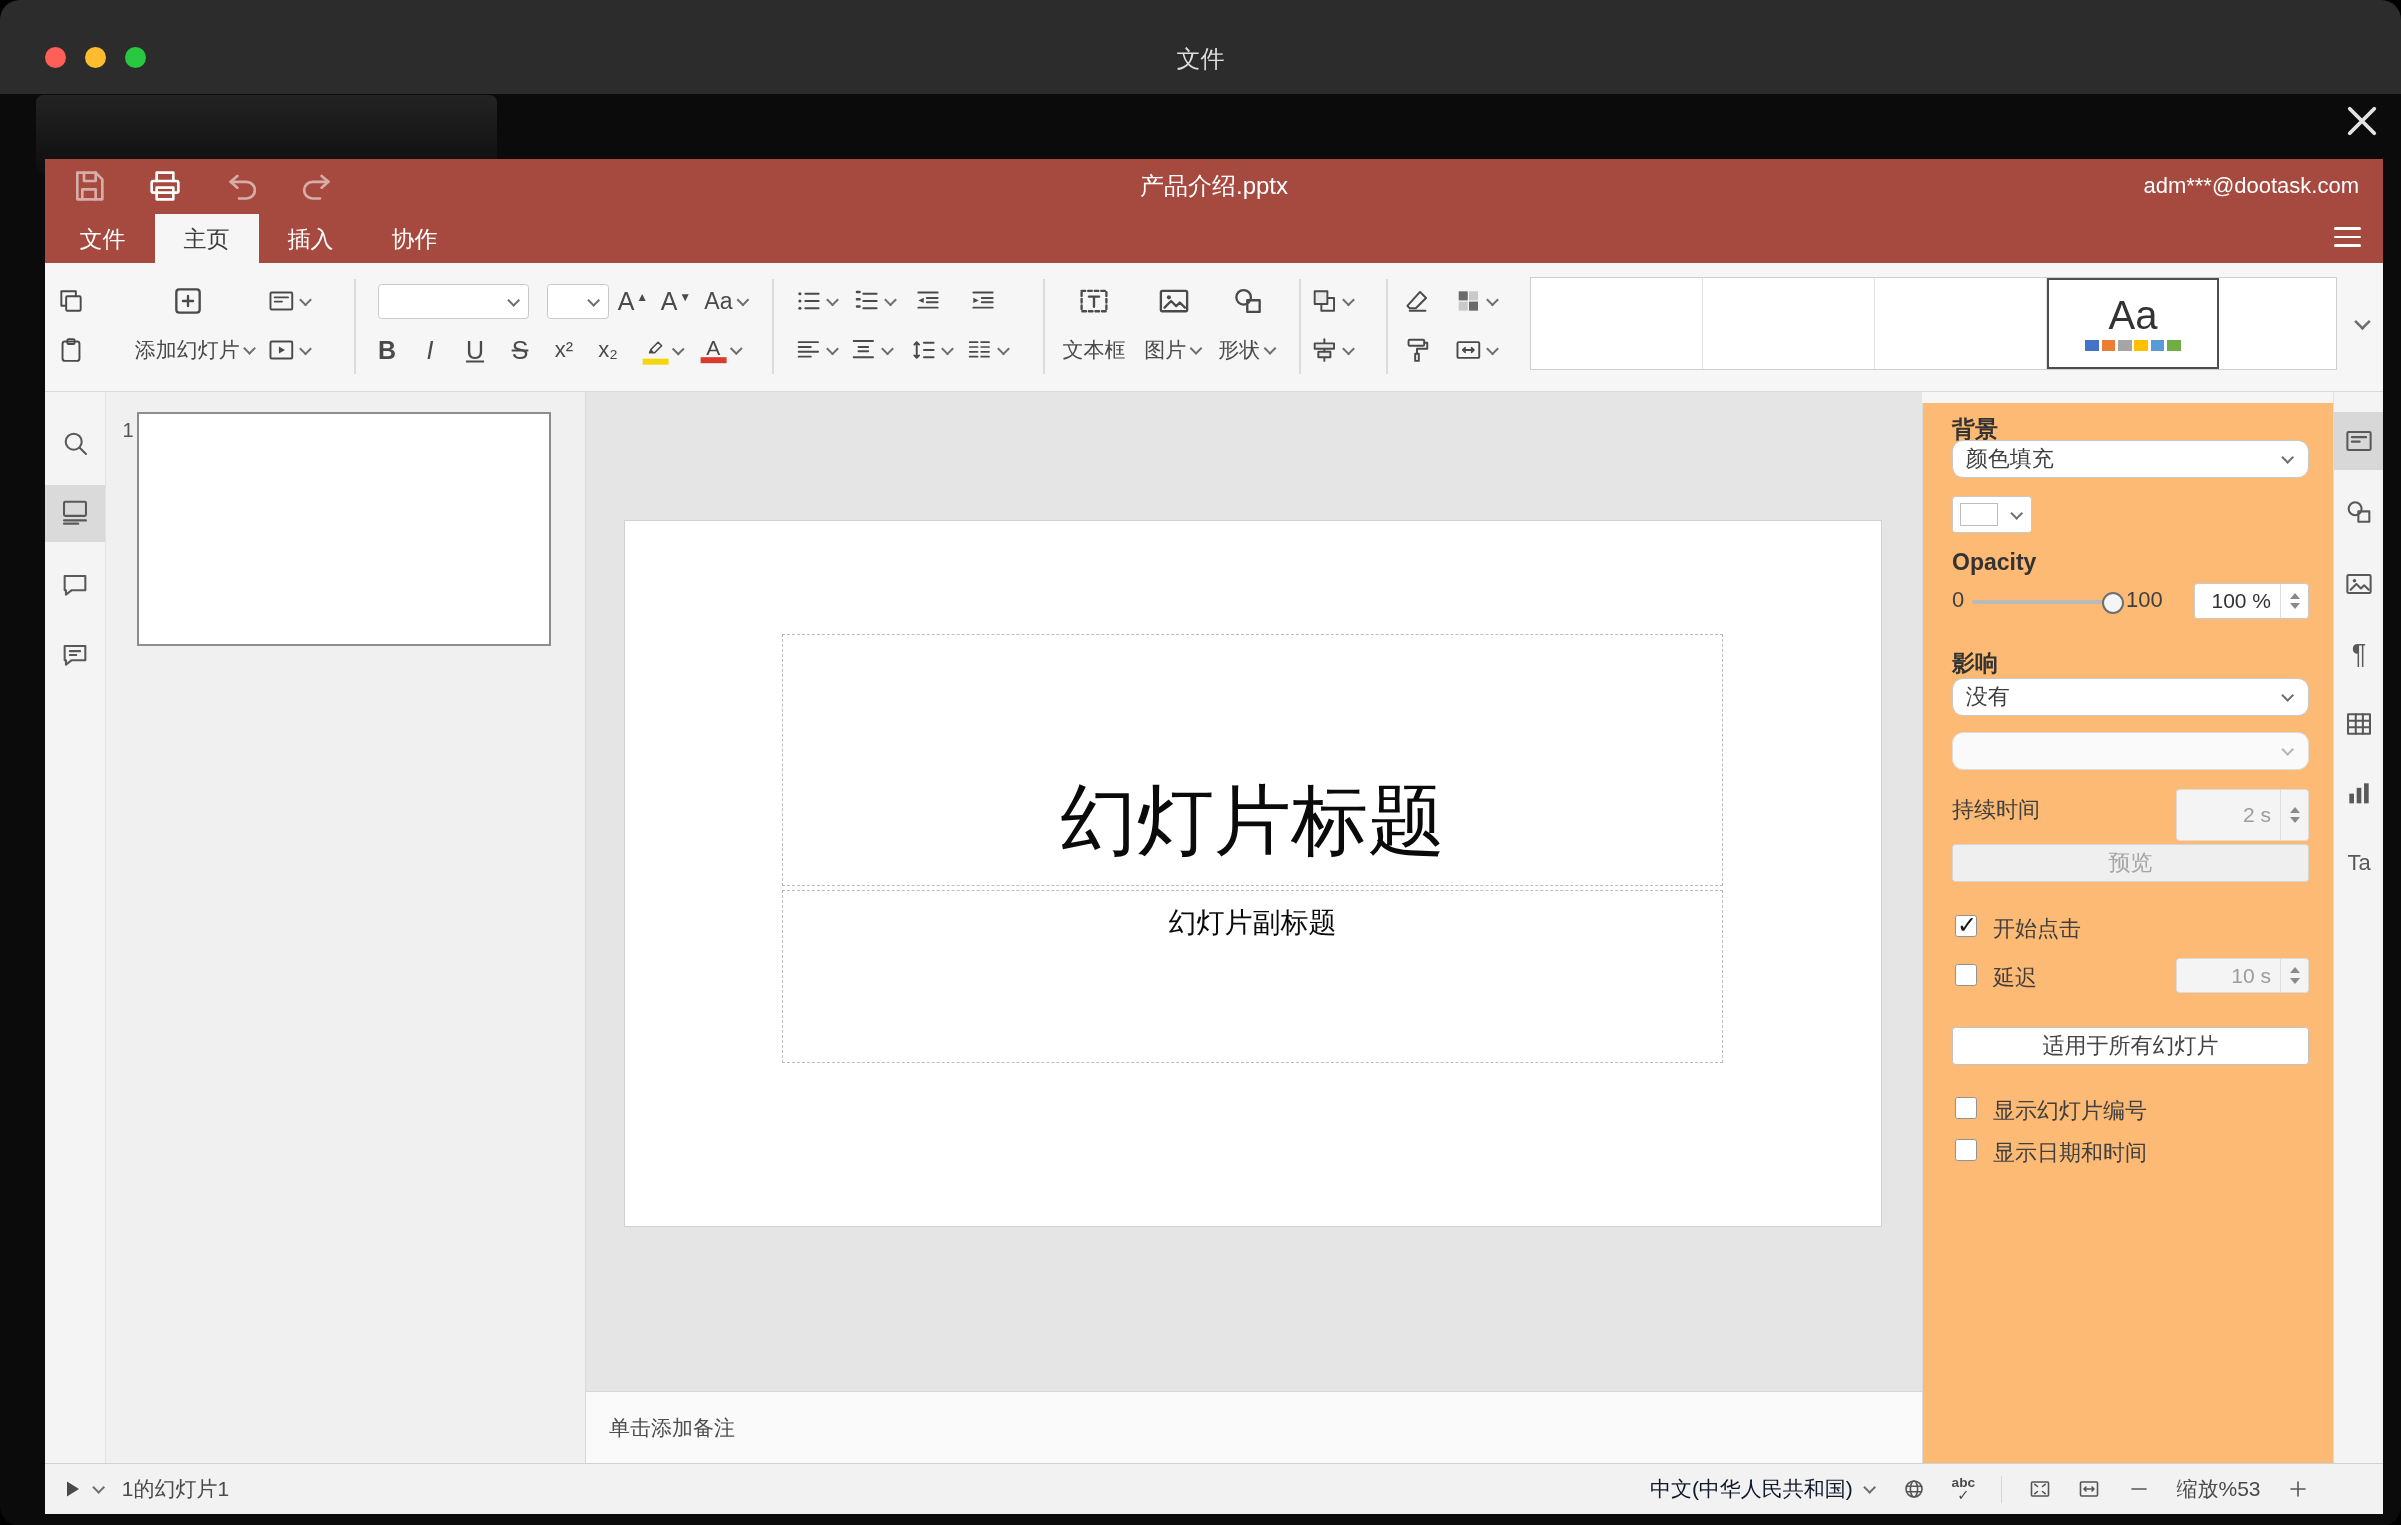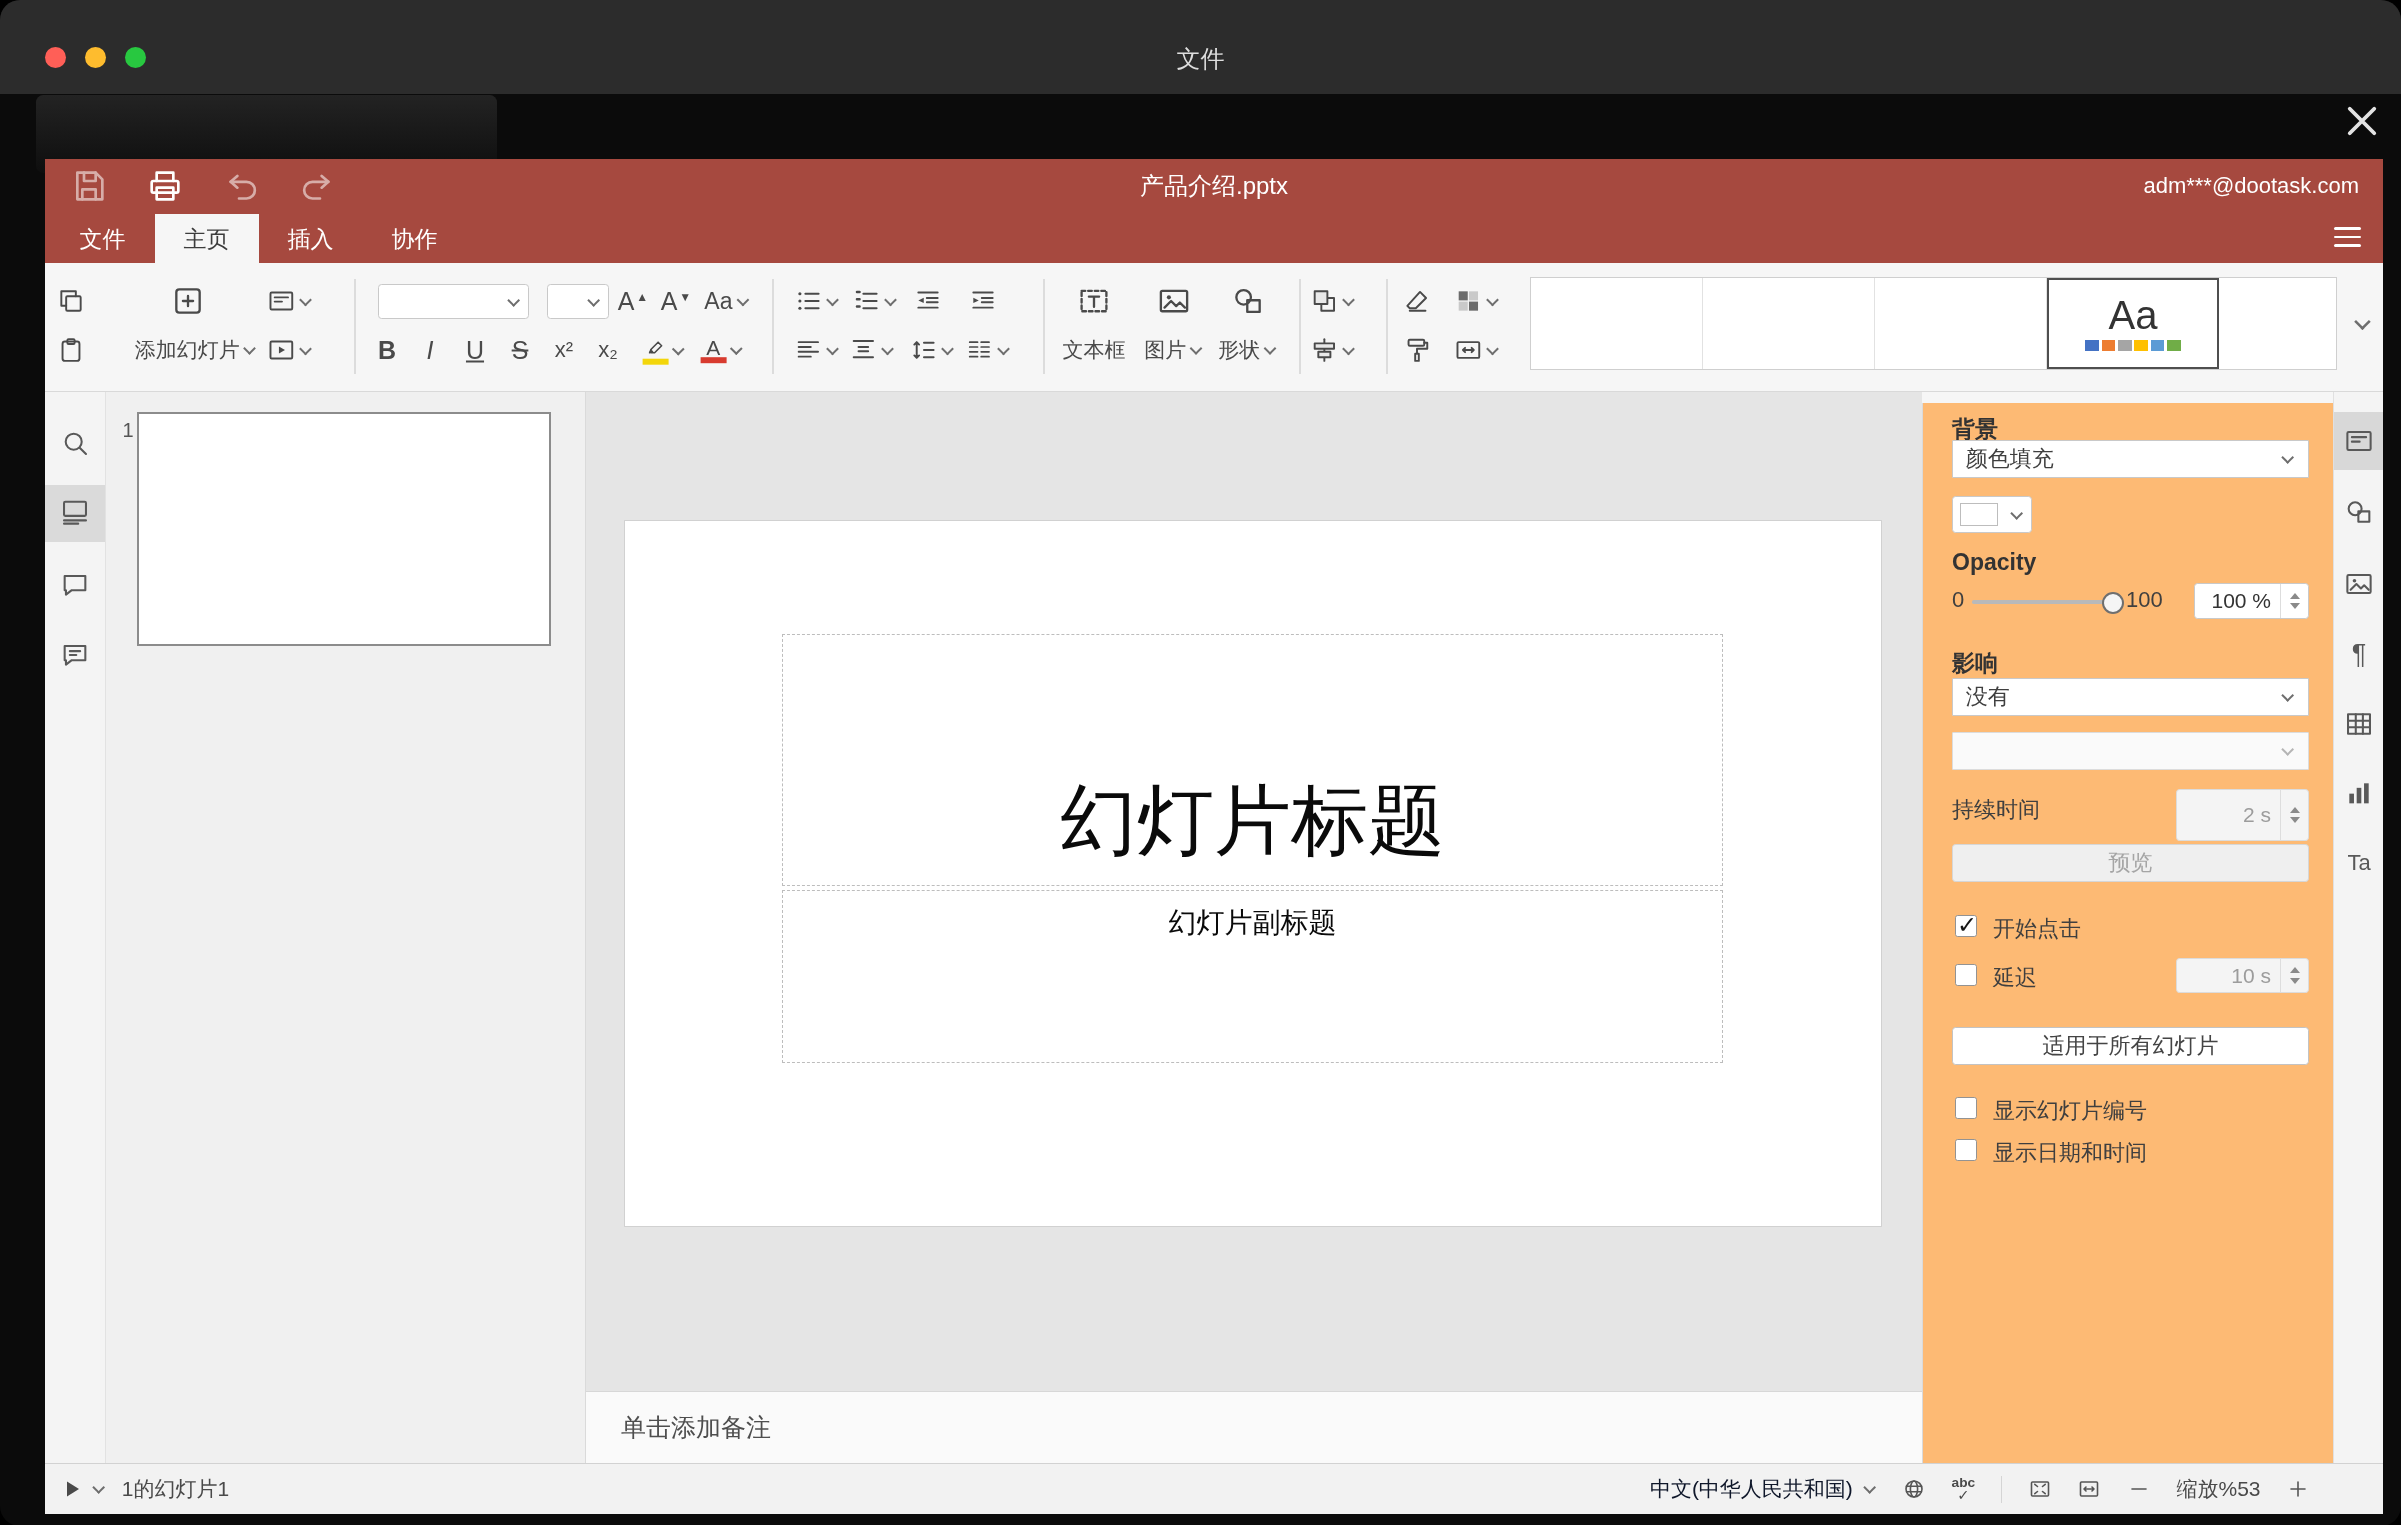--- a/index.html
+++ b/index.html
@@ -59,27 +59,27 @@
 
   
   .editor{position:absolute;left:541px;top:233px;width:1336px;height:999px;background:#e5e5e5}
   .slide{position:absolute;left:39px;top:129px;width:1256px;height:705px;background:#fff;box-shadow:0 0 0 0.9px #cfcfcf}
   .ph{position:absolute;border:1.8px dashed #bdbdbd;box-sizing:border-box;display:flex;justify-content:center}
   .ph.title{left:157px;top:113px;width:941px;height:252px;align-items:flex-end;padding-bottom:24px}
   .ph.subtitle{left:157px;top:369px;width:941px;height:173px;align-items:flex-start;padding-top:12.8px}
   .slide-title{font-size:77px;color:#0a0a0a;line-height:1.05}
   .slide-subtitle{font-size:28px;color:#0a0a0a}
   .notes{position:absolute;left:541px;top:1232px;width:1336px;height:72px;background:#fafafa;border-top:1.8px solid #d7d7d7;box-sizing:border-box;display:flex;align-items:center}
-  .notes span{margin-left:35px;font-size:25px;color:#4e4e4e}
+  .notes span{margin-left:23px;font-size:21px;color:#4e4e4e}
 
   
   .rpanel{position:absolute;left:1877px;top:244px;width:411px;height:1071px;background:#fdba74;border-left:1.8px solid #dadada;box-sizing:border-box;color:#3f3f3f}
   .plabel{position:absolute;font-size:22px;color:#3f3f3f}
   .plabel.b{font-weight:bold;color:#333;font-size:23px}
-  .sel{position:absolute;background:#fff;border:1.8px solid #c9c9c9;border-radius:1px;display:flex;align-items:center;padding:0 12.8px;font-size:22px;color:#3f3f3f;box-sizing:border-box;cursor:pointer}
+  .sel{position:absolute;background:#fff;border:1.8px solid #c9c9c9;border-radius:11px;display:flex;align-items:center;padding:0 12.8px;font-size:22px;color:#3f3f3f;box-sizing:border-box;cursor:pointer}
   .sel .cv{margin-left:auto}
   .sel.dis{background:#fafafa;color:#aaa;border-color:#dcdcdc}
   .spin{position:absolute;background:#fff;border:1.8px solid #c9c9c9;border-radius:3.6px;display:flex;align-items:center;box-sizing:border-box}
   .spin-val{flex:1;text-align:right;padding-right:9px;font-size:21px;color:#333}
   .spin-arrows{width:27px;align-self:stretch;border-left:1.8px solid #ddd;display:flex;flex-direction:column;align-items:center;justify-content:center;gap:4.6px}
   .spin-arrows b{display:block;width:0;height:0;border-left:5.5px solid transparent;border-right:5.5px solid transparent}
   .spin-arrows b.up{border-bottom:6.4px solid #8a8a8a}
   .spin-arrows b.dn{border-top:6.4px solid #8a8a8a}
   .spin.dis{background:#f4f4f4;border-color:#dcdcdc}
   .spin.dis .spin-val{color:#9c9c9c}

